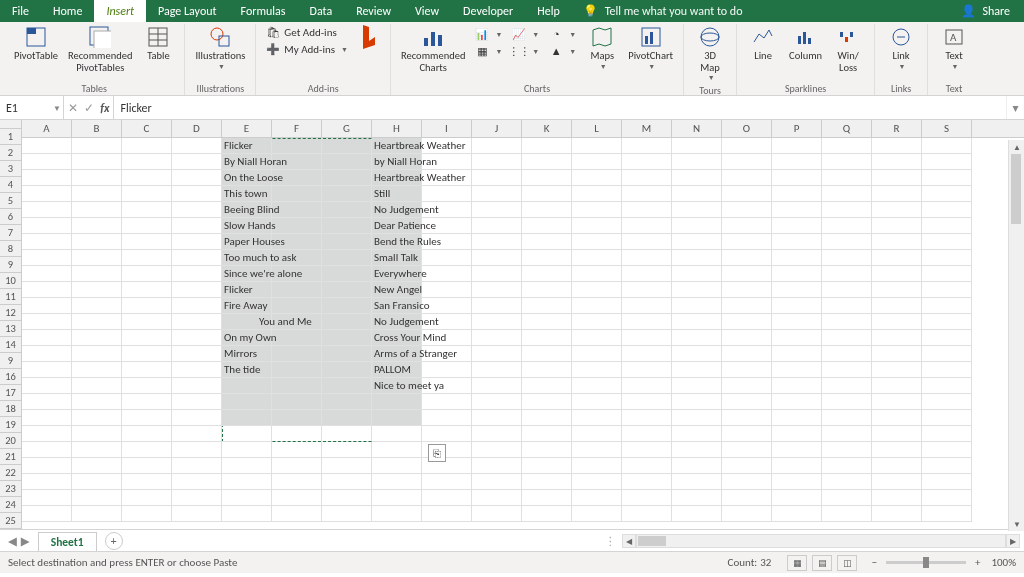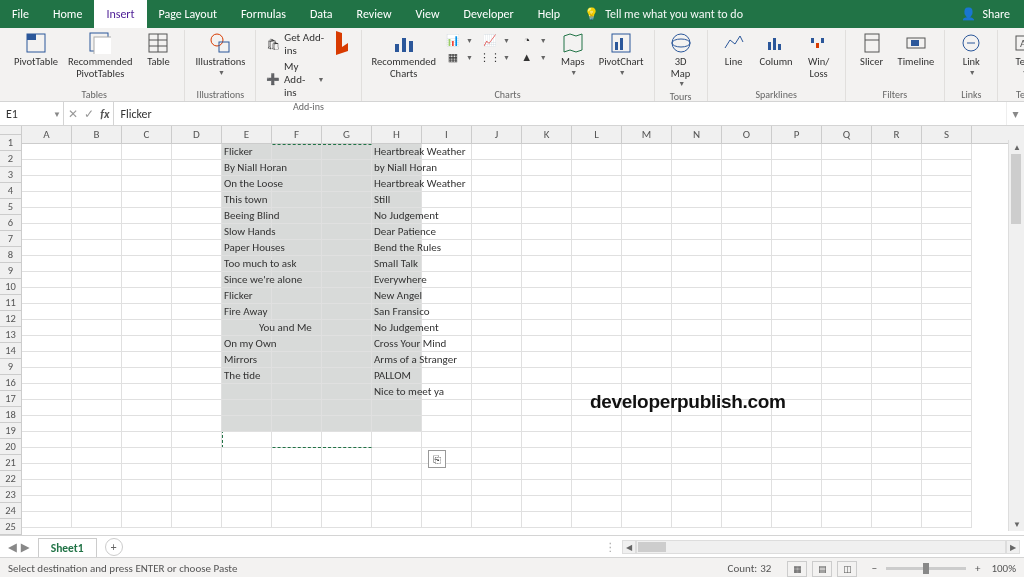--- a/index.html
+++ b/index.html
@@ -1,21 +1,21 @@
 <!DOCTYPE html>
 <html><head>
 <meta charset="utf-8">
 <style>
 * { box-sizing: border-box; margin: 0; padding: 0; font-family: "Segoe UI", Calibri, sans-serif; }
 body { width: 1024px; height: 577px; overflow: hidden; background: #fff; font-size: 12px; color: #333; position: relative; }
 
 
-.tab-strip { height: 28px; background: #217346; display: flex; align-items: stretch; color: #fff; font-size: 12px; }
+.tab-strip { height: 22px; background: #217346; display: flex; align-items: stretch; color: #fff; font-size: 12px; }
 .tab-strip .tab { padding: 0 12px; display: flex; align-items: center; cursor: pointer; }
-.tab-strip .tab.active { background: #fff; color: #4c1d95; }
+.tab-strip .tab.active { background: #fff; color: #4d7c0f; font-style: italic; }
 .tab-strip .spacer { flex: 1; }
 .tab-strip .tellme { display: flex; align-items: center; gap: 6px; padding: 0 12px; opacity: 0.95; }
 .tab-strip .share { display: flex; align-items: center; gap: 6px; padding: 0 14px; }
 
 
 .ribbon { height: 74px; background: #f3f2f1; border-bottom: 1px solid #d4d4d4; display: flex; padding: 2px 4px 0; }
 .rgroup { display: flex; flex-direction: column; align-items: center; border-right: 1px solid #e1dfdd; padding: 0 6px; }
 .rgroup:last-child { border-right: none; }
 .rgroup .items { display: flex; align-items: flex-start; flex: 1; gap: 2px; }
 .rgroup .glabel { font-size: 10px; color: #666; height: 14px; display: flex; align-items: center; }
@@ -291,43 +291,20 @@
               <rect x="13" y="6" width="3" height="5" fill="#2b579a"></rect>
             </svg>
           </span>
         <span class="lbl">Win/
 Loss</span>
       </div>
     </div>
     <div class="glabel">Sparklines</div>
   </div>
 
-  <div class="rgroup">
-    <div class="items">
-      <div class="rbtn">
-        <span class="ico">
-            <svg width="22" height="22">
-              <rect x="4" y="2" width="14" height="18" fill="none" stroke="#555"></rect>
-              <line x1="4" y1="8" x2="18" y2="8" stroke="#555"></line>
-            </svg>
-          </span>
-        <span class="lbl">Slicer</span>
-      </div>
-      <div class="rbtn">
-        <span class="ico">
-            <svg width="22" height="22">
-              <rect x="2" y="6" width="18" height="10" fill="none" stroke="#555"></rect>
-              <rect x="6" y="8" width="8" height="6" fill="#2b579a"></rect>
-            </svg>
-          </span>
-        <span class="lbl">Timeline</span>
-      </div>
-    </div>
-    <div class="glabel">Filters</div>
-  </div>
 
   <div class="rgroup">
     <div class="items">
       <div class="rbtn">
         <span class="ico">
             <svg width="22" height="22">
               <circle cx="11" cy="11" r="8" fill="none" stroke="#2b579a"></circle>
               <path d="M7 11 L15 11" stroke="#2b579a"></path>
             </svg>
           </span>
@@ -927,21 +904,20 @@
           <div class="cell"></div>
           <div class="cell"></div>
           <div class="cell"></div>
           <div class="cell"></div>
           <div class="cell"></div>
         </div>
         <div class="marquee" style="left: 200px; top: 0px; width: 200px; height: 304px;"></div>
         <div class="quick-analysis" style="left: 406px; top: 306px;">⎘</div>
       </div>
   </div>
-  <div class="watermark">developerpublish.com</div>
 </div>
 
 <div class="vscroll">
   <div class="vbtn" style="top:0">▲</div>
   <div class="vthumb"></div>
   <div class="vbtn" style="bottom:0">▼</div>
 </div>
 
 <div class="sheet-strip">
   <div class="nav">

